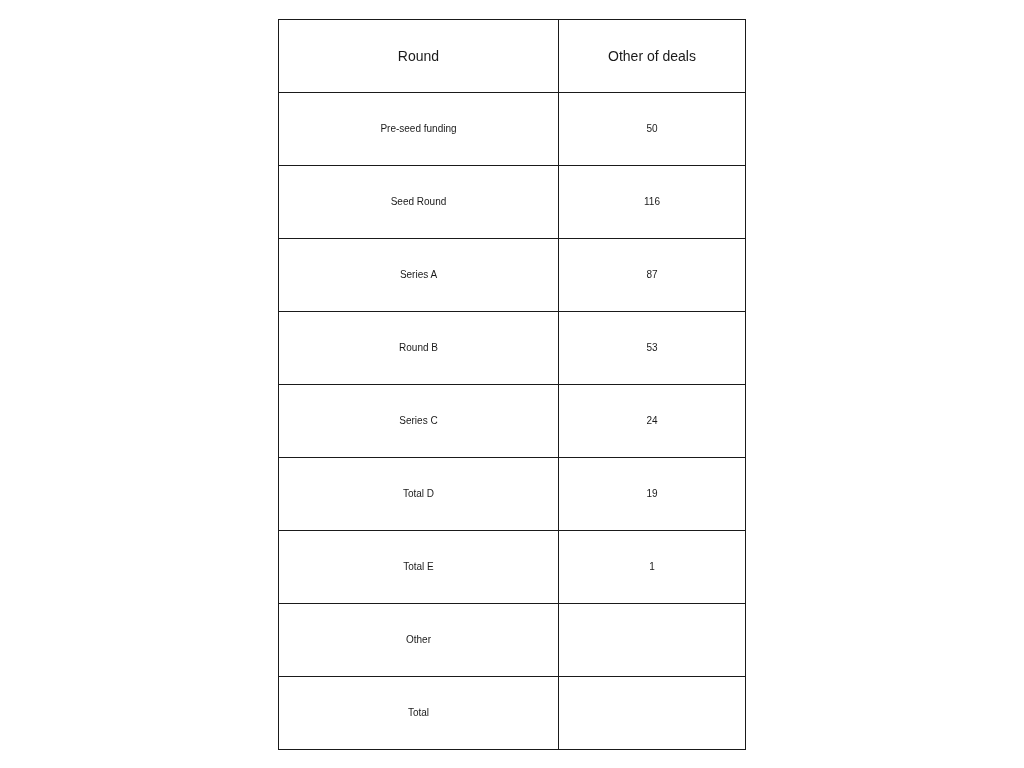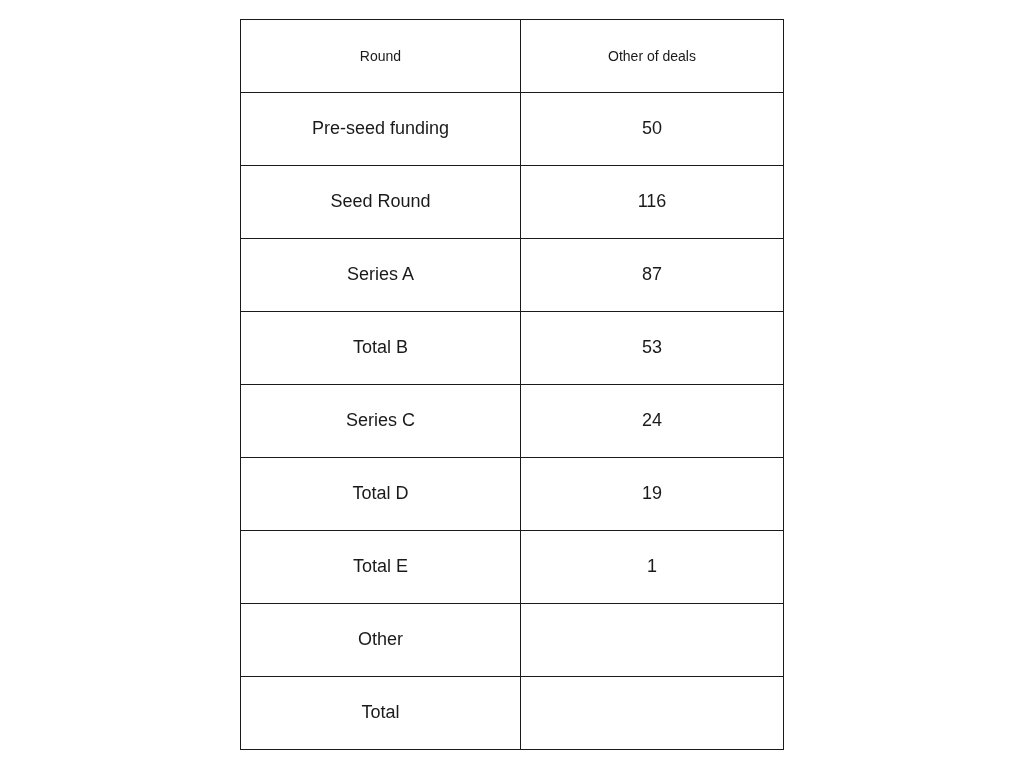--- a/index.html
+++ b/index.html
@@ -12,40 +12,40 @@
       background-color: #ffffff;
       display: flex;
       justify-content: center;
       align-items: center;
       min-height: 768px;
       width: 1024px;
       font-family: Arial, Helvetica, sans-serif;
     }
 
     .table-container {
-      width: 544px;
+      width: 468px;
       border: 1.5px solid #1a1a1a;
     }
 
     .table-row {
       display: flex;
       border-bottom: 1.5px solid #1a1a1a;
     }
 
     .table-row:last-child {
       border-bottom: none;
       flex-direction: column;
     }
 
     .cell {
       display: flex;
       align-items: center;
       justify-content: center;
       padding: 22px 16px;
-      font-size: 18px;
+      font-size: 10px;
       color: #1a1a1a;
       text-align: center;
       min-height: 72px;
     }
 
     .cell-round {
       width: 280px;
       border-right: 1.5px solid #1a1a1a;
       flex-shrink: 0;
     }
@@ -76,21 +76,21 @@
       </div>
       <div class="table-row">
         <div class="cell cell-round">Seed Round</div>
         <div class="cell cell-deals">116</div>
       </div>
       <div class="table-row">
         <div class="cell cell-round">Series A</div>
         <div class="cell cell-deals">87</div>
       </div>
       <div class="table-row">
-        <div class="cell cell-round">Total B</div>
+        <div class="cell cell-round">Round B</div>
         <div class="cell cell-deals">53</div>
       </div>
       <div class="table-row">
         <div class="cell cell-round">Series C</div>
         <div class="cell cell-deals">24</div>
       </div>
       <div class="table-row">
         <div class="cell cell-round">Total D</div>
         <div class="cell cell-deals">19</div>
       </div>

